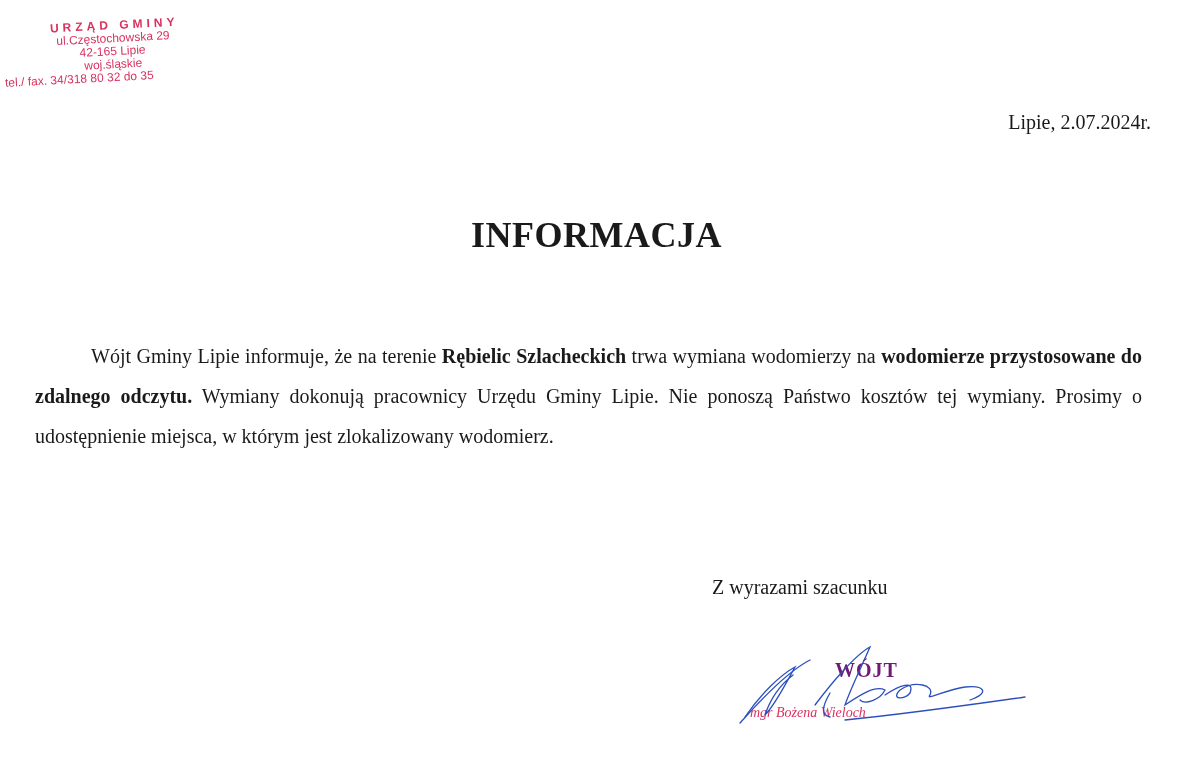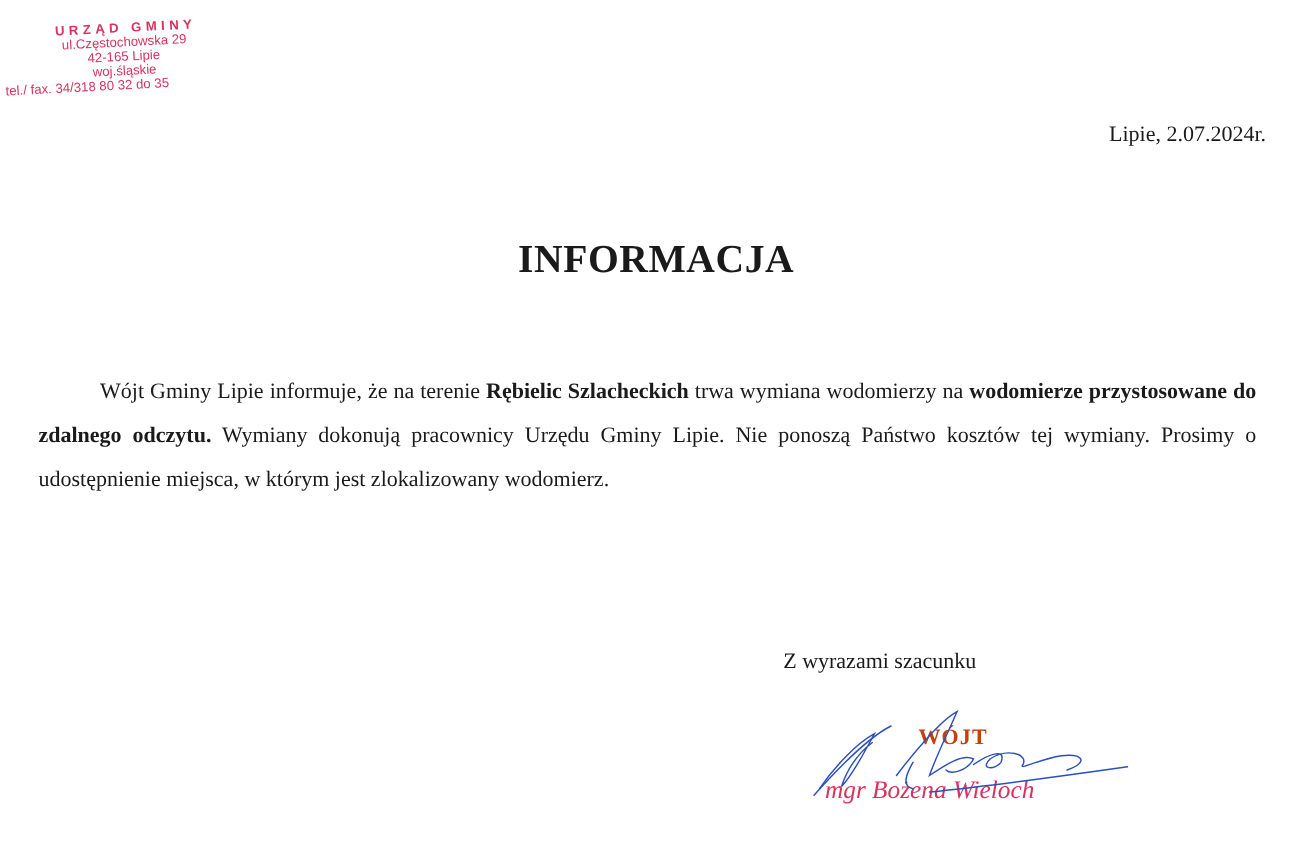--- a/index.html
+++ b/index.html
@@ -9,25 +9,25 @@
   .stamp .s-line { font-size:12px; line-height:13px; }
   .stamp .s-l1 { margin-left:24px; }
   .stamp .s-l2 { margin-left:22px; }
   .stamp .s-l3 { margin-left:22px; }
   .stamp .s-l4 { margin-left:0; text-align:left; padding-left:2px; }
   .date { position:absolute; right:26px; top:111px; font-size:20px; }
   .title { position:absolute; left:16px; right:0; top:214px; text-align:center; font-size:36px; font-weight:bold; letter-spacing:0.5px; }
   .body { position:absolute; left:35px; width:1107px; top:336px; font-size:20px; line-height:40px; text-align:justify; }
   .body p { margin:0; text-indent:56px; }
   .body b { font-weight:bold; }
-  .closing { position:absolute; left:712px; top:590px; font-size:20px; }
+  .closing { position:absolute; left:712px; top:576px; font-size:20px; }
   .sig { position:absolute; left:735px; top:645px; width:300px; height:90px; }
   .sig svg { position:absolute; left:0; top:0; }
-  .sig .wojt { position:absolute; left:100px; top:14px; color:#c2410c; font-family:"Liberation Serif", serif; font-weight:bold; font-size:20px; letter-spacing:1px; }
-  .sig .name { position:absolute; left:15px; top:60px; color:#d9325f; font-family:"Liberation Serif", serif; font-style:italic; font-size:23px; }
+  .sig .wojt { position:absolute; left:100px; top:14px; color:#701a75; font-family:"Liberation Serif", serif; font-weight:bold; font-size:20px; letter-spacing:1px; }
+  .sig .name { position:absolute; left:15px; top:60px; color:#d9325f; font-family:"Liberation Serif", serif; font-style:italic; font-size:14px; }
 </style>
 </head>
 <body>
 
 <div class="stamp">
   <div class="s-title">URZĄD GMINY</div>
   <div class="s-line s-l1">ul.Częstochowska 29</div>
   <div class="s-line s-l2">42-165 Lipie</div>
   <div class="s-line s-l3">woj.śląskie</div>
   <div class="s-line s-l4">tel./ fax. 34/318 80 32 do 35</div>

